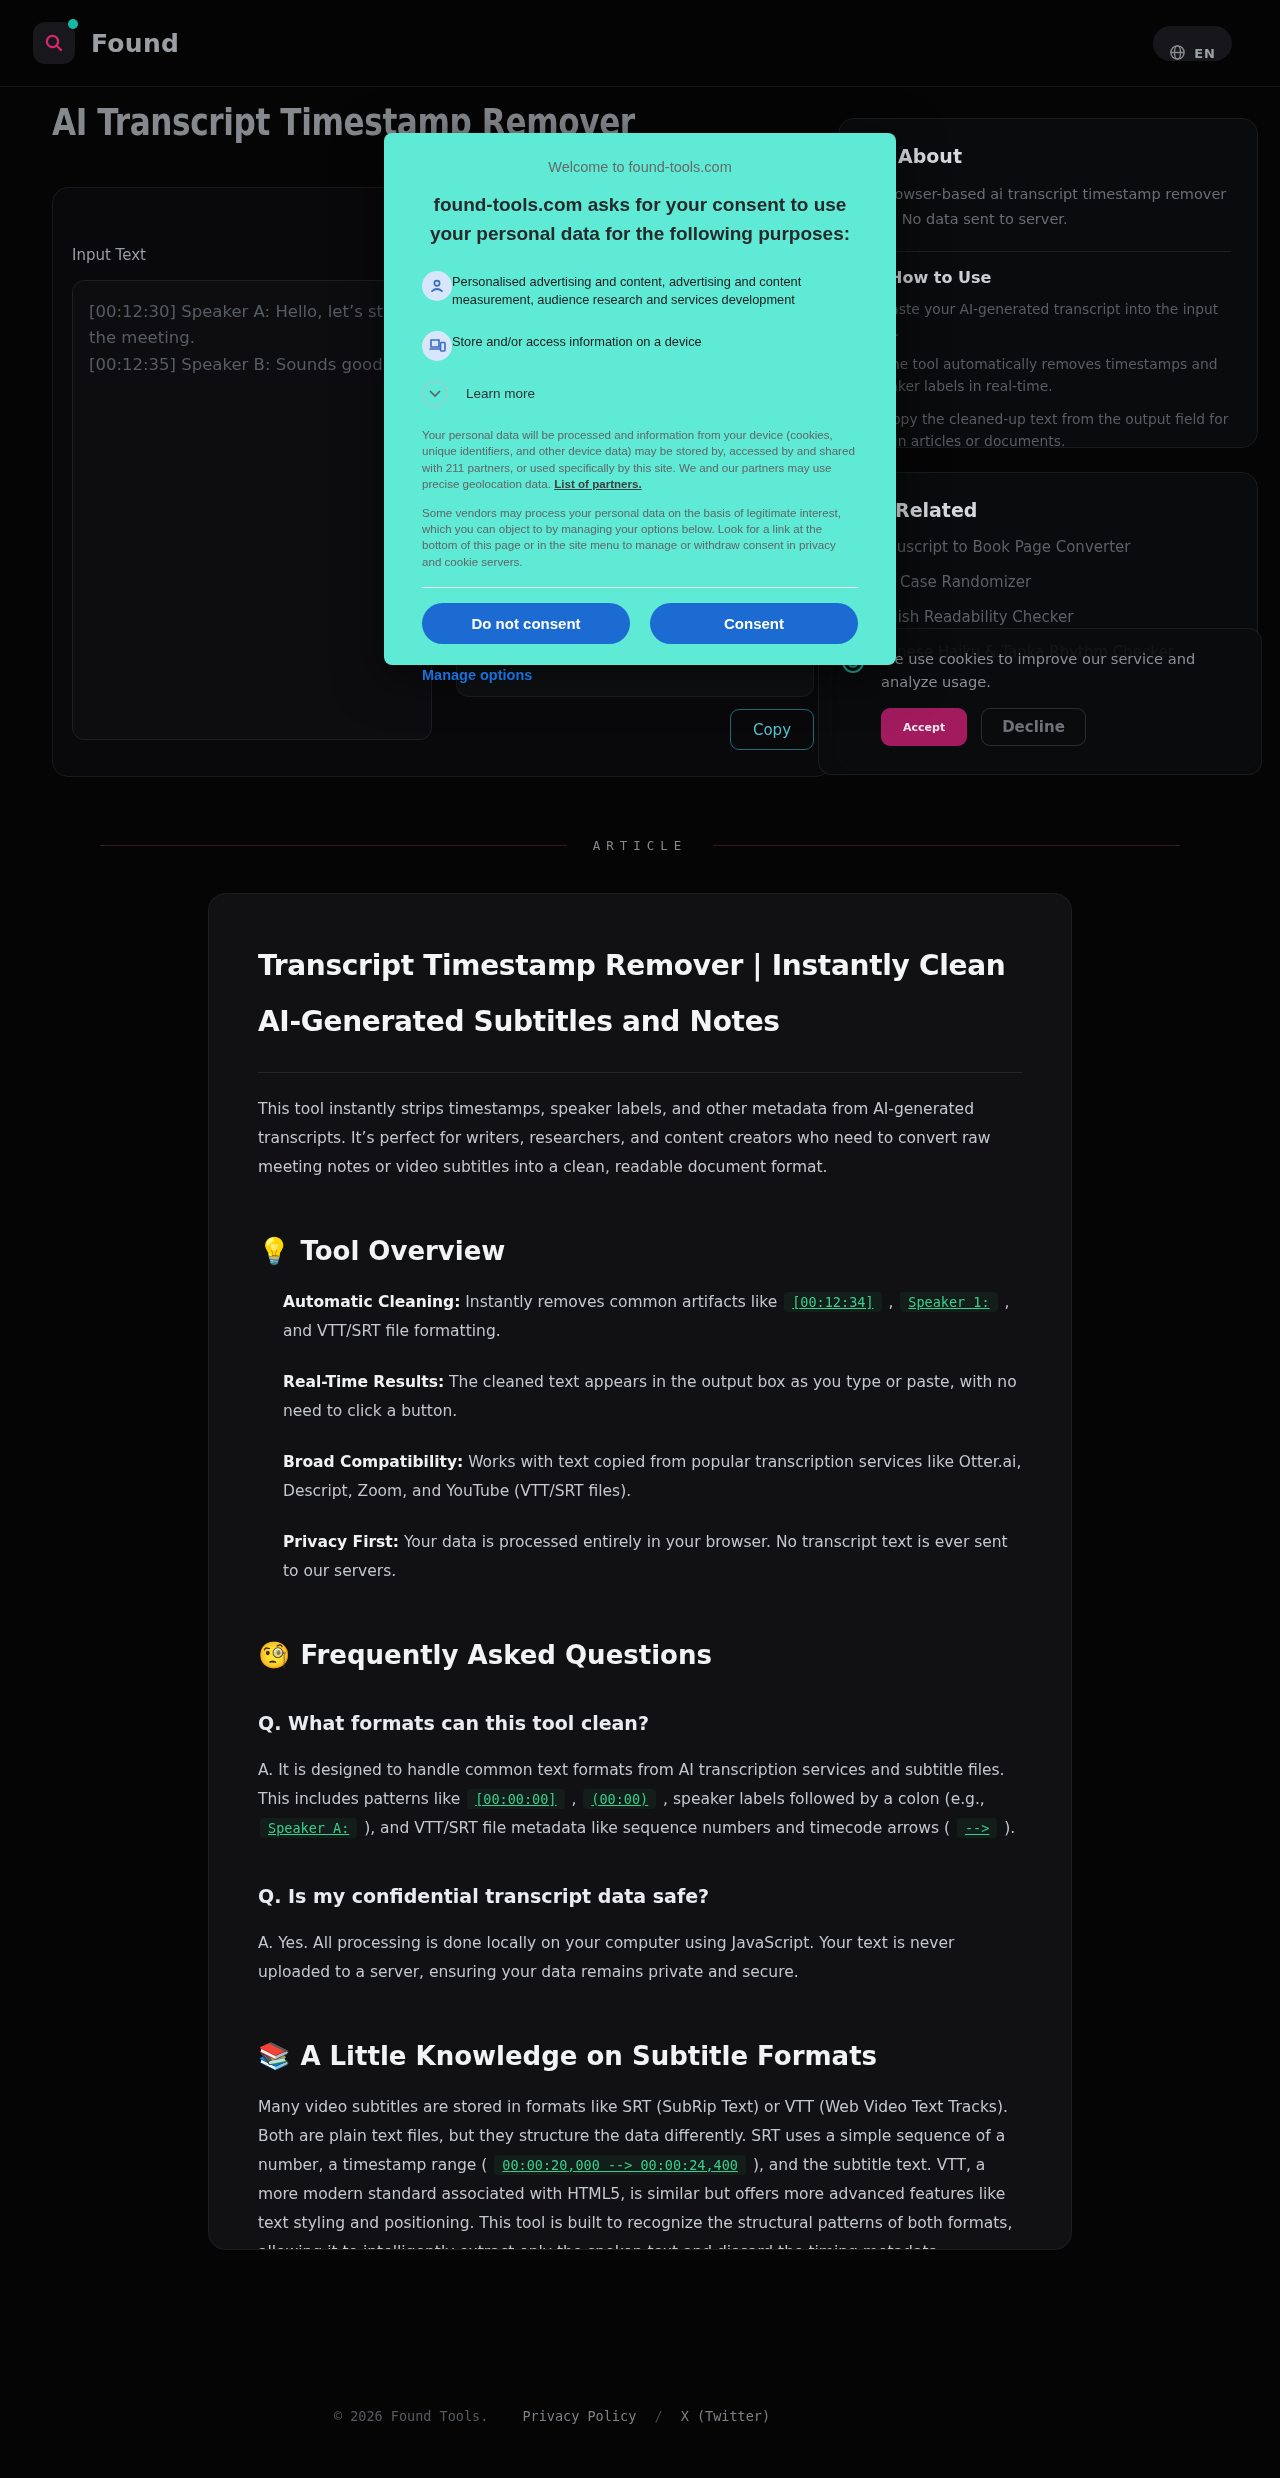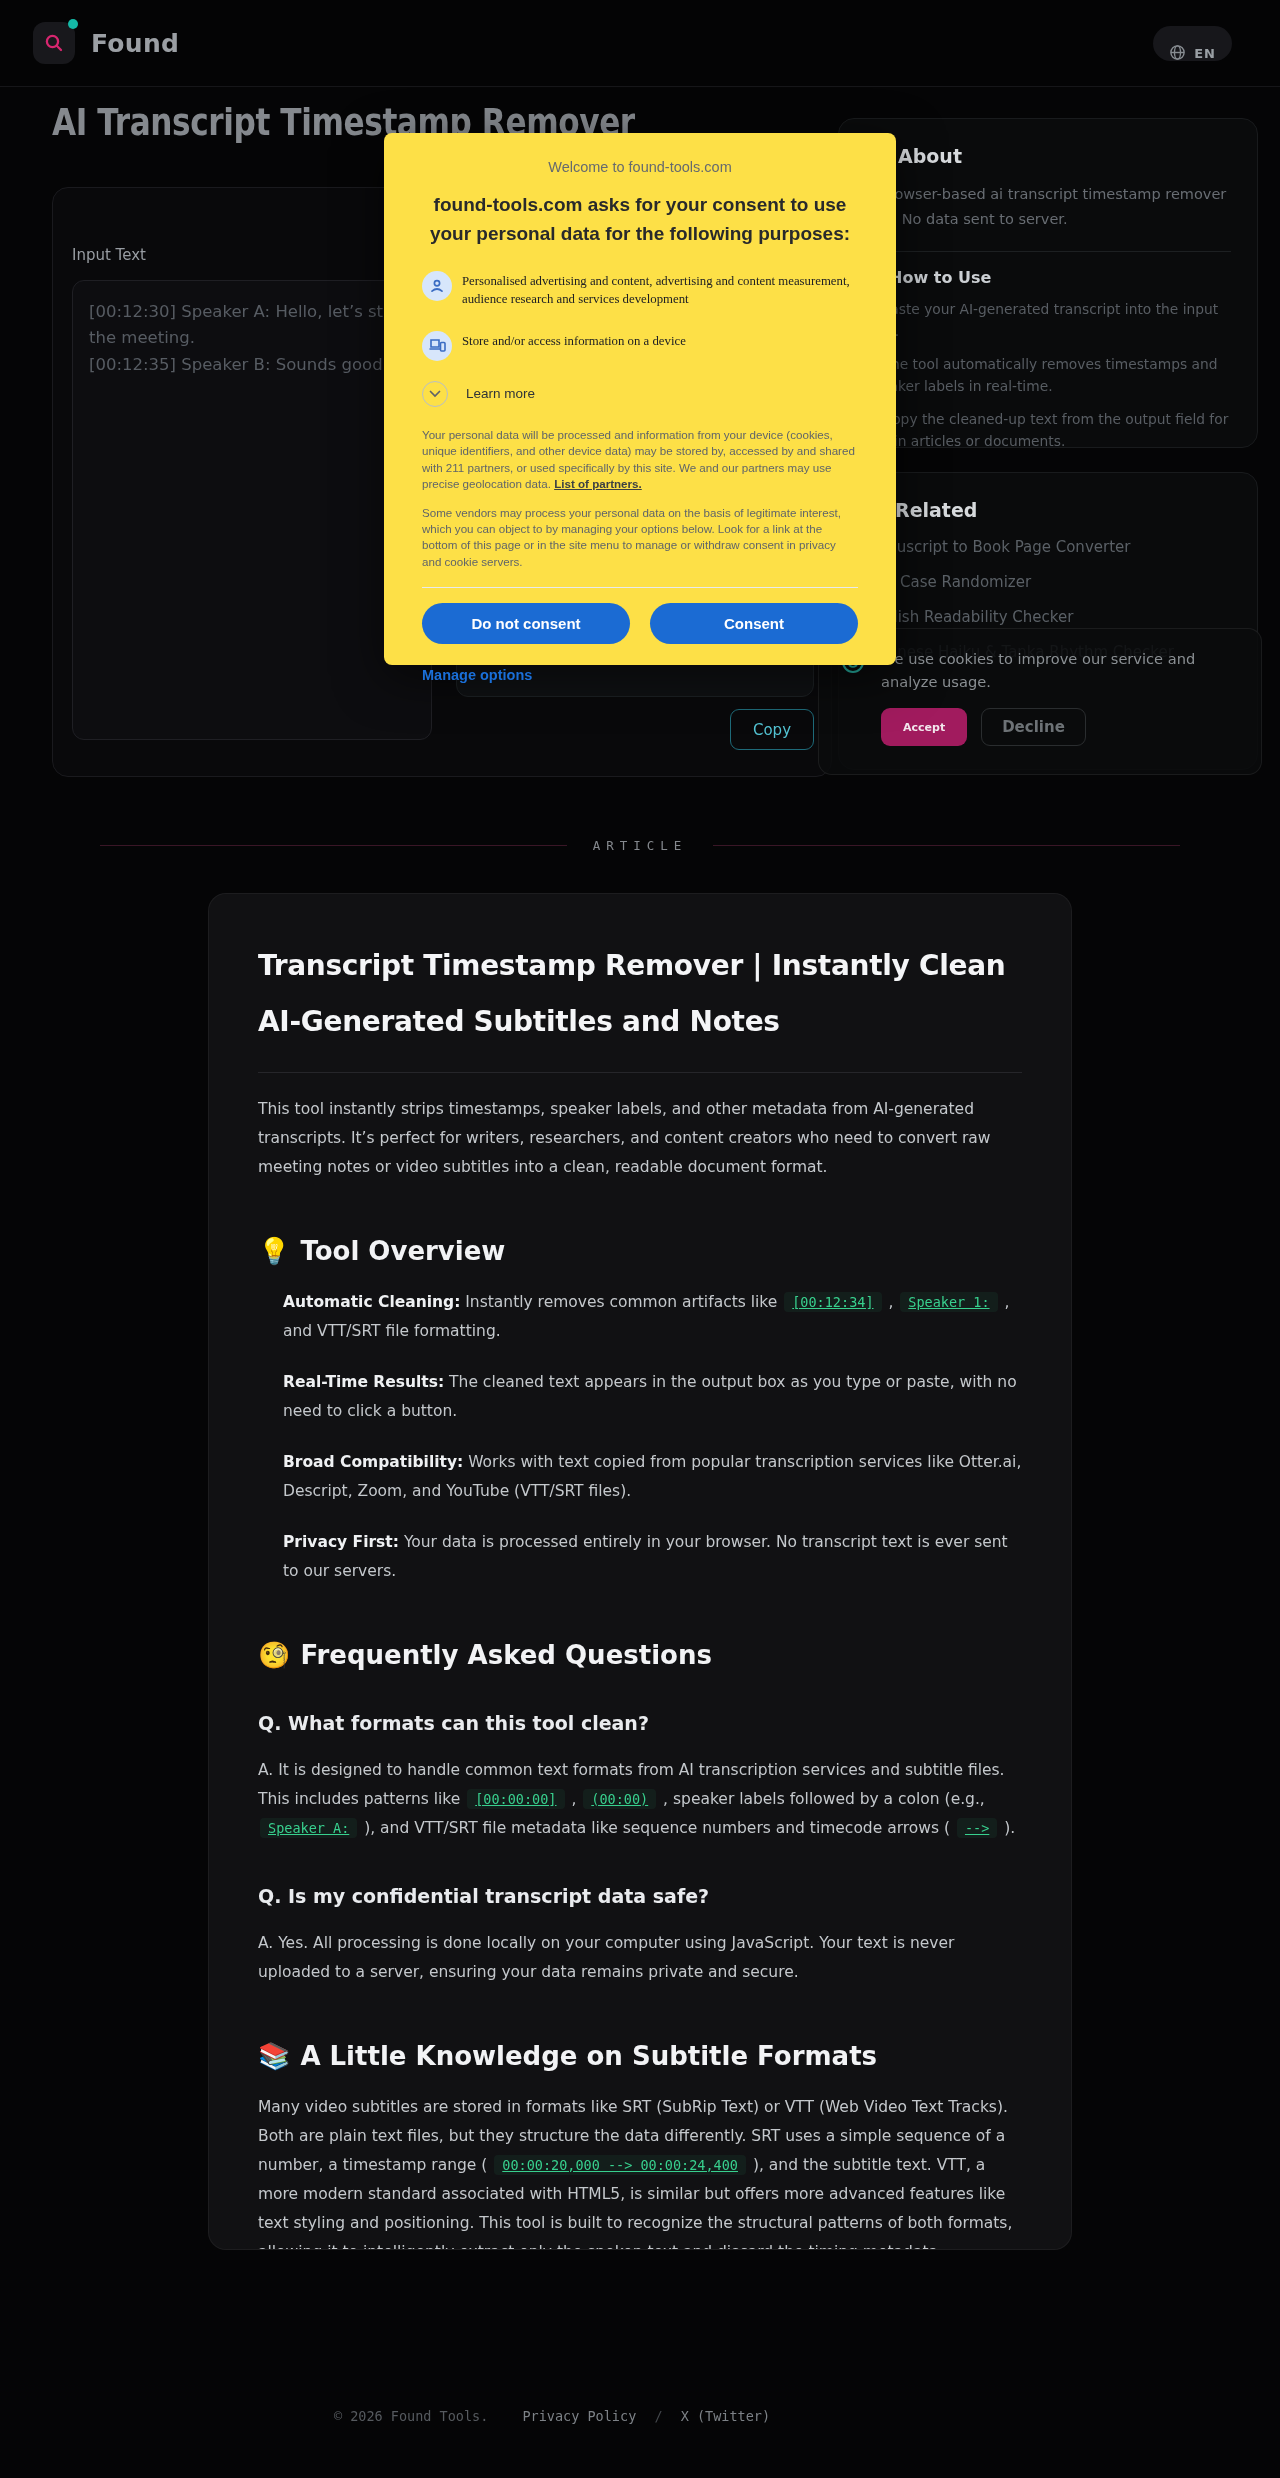--- a/index.html
+++ b/index.html
@@ -51,25 +51,25 @@
           background:rgba(10,11,12,.88);border:1px solid rgba(255,255,255,.07);border-radius:14px;
           padding:19px 22px;display:flex;gap:16px;}
   .cookie .msg{font-size:14.6px;line-height:1.55;color:#8b9094;max-width:330px;}
   .cookie .btns{display:flex;gap:14px;margin-top:15px;}
   .accept-btn{background:#a11b5e;border:none;border-radius:9px;color:#f2e6ec;font-weight:bold;
               font-size:11px;padding:9px 22px;cursor:pointer;font-family:"DejaVu Sans",sans-serif;}
   .decline-btn{background:transparent;border:1px solid #2a2d2f;border-radius:9px;color:#6d7276;
                font-weight:bold;font-size:15px;padding:9px 20px;cursor:pointer;font-family:"DejaVu Sans",sans-serif;}
   
   .modal{position:absolute;left:384px;top:133px;width:512px;height:532px;box-sizing:border-box;z-index:100;
-         background:#fde047;border-radius:8px;box-shadow:0 12px 48px rgba(0,0,0,.55);
+         background:#5eead4;border-radius:8px;box-shadow:0 12px 48px rgba(0,0,0,.55);
          padding:26px 38px 0;font-family:"Liberation Sans",sans-serif;}
   .m-welcome{text-align:center;font-size:14.5px;color:#666a6e;}
   .m-title{margin-top:15px;text-align:center;font-size:19px;font-weight:bold;color:#28292b;line-height:1.55;}
-  .purpose{display:flex;align-items:flex-start;gap:10px;margin-top:22px;font-family:Liberation Serif, serif;}
+  .purpose{display:flex;align-items:flex-start;gap:0;margin-top:22px;}
   .p-ic{flex:0 0 30px;width:30px;height:30px;border-radius:50%;background:#d7e6fb;
         display:flex;align-items:center;justify-content:center;}
   .p-txt{font-size:12.8px;color:#202124;line-height:1.4;padding-top:2px;}
   .learn{display:flex;align-items:center;gap:18px;margin-top:20px;cursor:pointer;}
   .l-ic{flex:0 0 26px;width:26px;height:26px;border-radius:50%;border:1px solid #b9bfc5;box-sizing:border-box;
         display:flex;align-items:center;justify-content:center;}
   .l-txt{font-size:13.5px;color:#2f3337;}
   .fine{margin-top:20px;font-size:11.6px;color:#606569;line-height:1.42;}
   .fine + .fine{margin-top:12px;}
   .partners{color:#3c4043;font-weight:bold;text-decoration:underline;cursor:pointer;}

